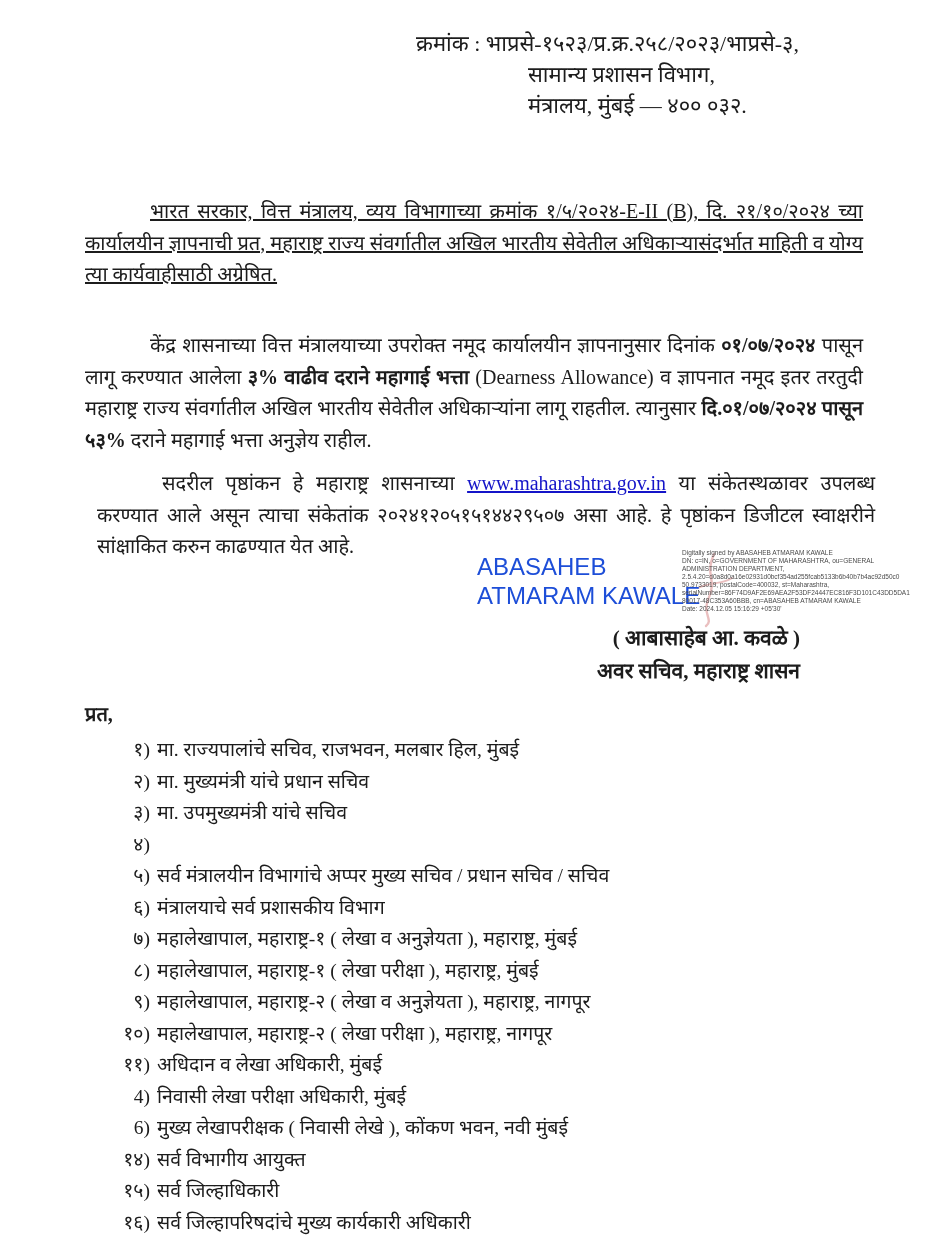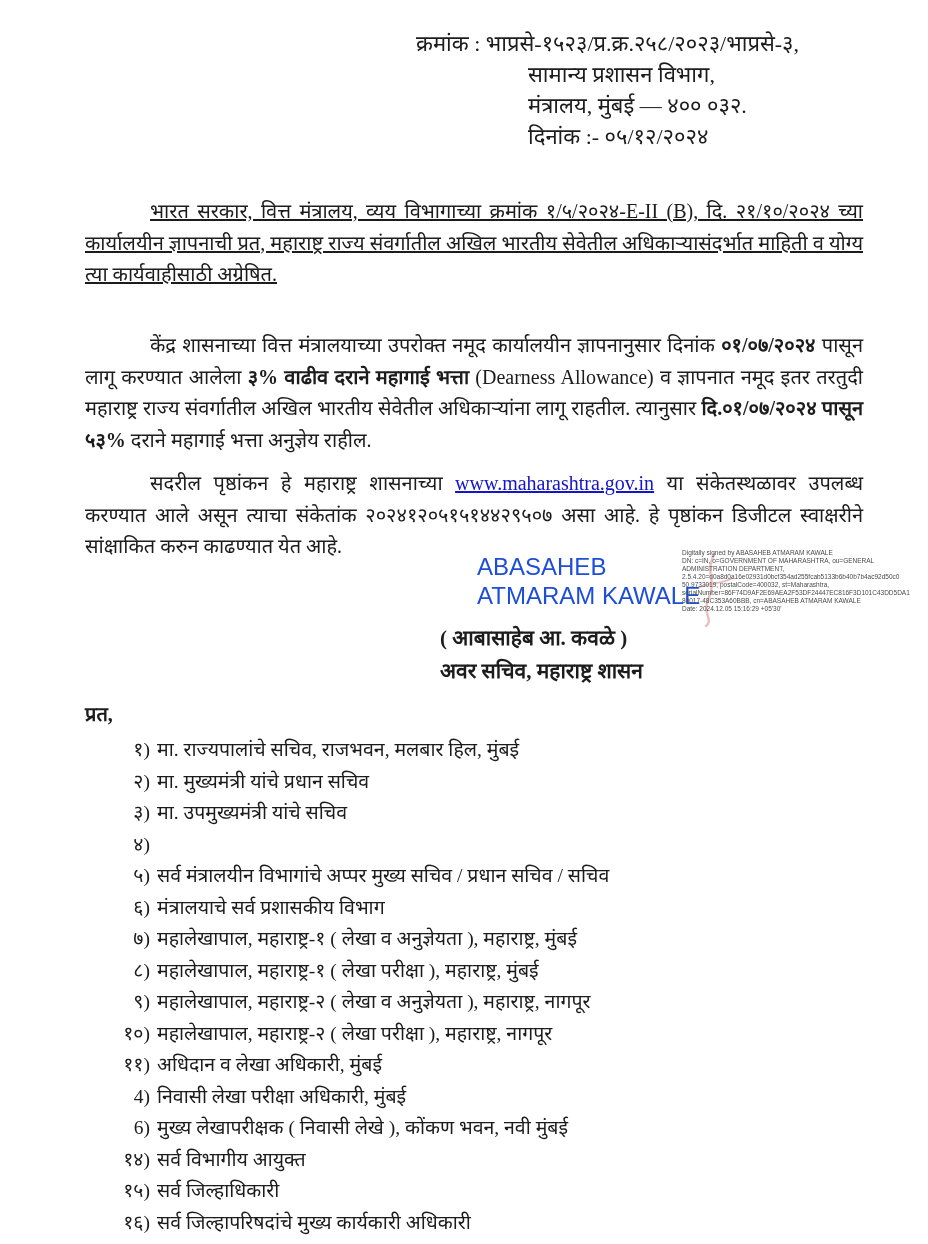--- a/index.html
+++ b/index.html
@@ -34,21 +34,21 @@
     position: absolute;
     left: 85px;
     width: 778px;
     font-size: 20px;
     line-height: 31.5px;
     text-align: justify;
     text-indent: 65px;
   }
   #para1 { top: 176px; text-decoration: underline; }
   #para2 { top: 284px; margin-top: 46px; }
-  #para3 { top: 448px; }
+  #para3 { top: 448px; margin-left: 12px; }
   .bold { font-weight: bold; }
   a.doc-link {
     text-decoration: underline;
     cursor: pointer;
   }
 
   
   .sig-name-latin {
     position: absolute;
     left: 477px;
@@ -80,21 +80,21 @@
     width: 70px;
     height: 80px;
     opacity: 0.55;
     pointer-events: none;
   }
   .sig-marathi {
     position: absolute;
     left: 440px;
     top: 622px;
     width: 360px;
-    text-align: left;
+    text-align: right;
     font-size: 21px;
     line-height: 33px;
     font-weight: bold;
   }
 
   
   .copy-heading {
     position: absolute;
     left: 85px;
     top: 700px;
@@ -123,21 +123,20 @@
 </style>
 </head>
 <body>
 
 <div id="page" style="color: rgb(28, 28, 28);">
 
   <div class="header-block">
     <span class="header-line">क्रमांक :  भाप्रसे-१५२३/प्र.क्र.२५८/२०२३/भाप्रसे-३,</span>
     <span class="header-line indented">सामान्य प्रशासन विभाग,</span>
     <span class="header-line indented">मंत्रालय, मुंबई — ४०० ०३२.</span>
-    <span class="header-line indented">दिनांक :- ०५/१२/२०२४</span>
   </div>
 
   <p class="para" id="para1">भारत सरकार, वित्त मंत्रालय, व्यय विभागाच्या क्रमांक १/५/२०२४-E-II (B), दि. २१/१०/२०२४ च्या कार्यालयीन ज्ञापनाची प्रत, महाराष्ट्र राज्य संवर्गातील अखिल भारतीय सेवेतील अधिकाऱ्यासंदर्भात माहिती व योग्य त्या कार्यवाहीसाठी अग्रेषित.</p>
 
   <p class="para" id="para2"><span>केंद्र शासनाच्या वित्त मंत्रालयाच्या उपरोक्त नमूद कार्यालयीन ज्ञापनानुसार दिनांक </span><span class="bold">०१/०७/२०२४</span><span> पासून लागू करण्यात आलेला </span><span class="bold">३% वाढीव दराने महागाई भत्ता</span><span> (Dearness Allowance) व ज्ञापनात नमूद इतर तरतुदी महाराष्ट्र राज्य संवर्गातील अखिल भारतीय सेवेतील अधिकाऱ्यांना लागू राहतील. त्यानुसार </span><span class="bold">दि.०१/०७/२०२४ पासून ५३%</span><span> दराने महागाई भत्ता अनुज्ञेय राहील.</span></p>
 
   <p class="para" id="para3"><span>सदरील पृष्ठांकन हे महाराष्ट्र शासनाच्या </span><a class="doc-link" id="site-link" style="color: rgb(20, 20, 200);">www.maharashtra.gov.in</a><span> या संकेतस्थळावर उपलब्ध करण्यात आले असून त्याचा संकेतांक २०२४१२०५१५१४४२९५०७ असा आहे.  हे पृष्ठांकन डिजीटल स्वाक्षरीने सांक्षाकित करुन काढण्यात येत आहे.</span></p>
 
   <svg class="ink-mark" viewBox="0 0 70 80">
     <path id="ink1" d="M30 6 C 20 28, 34 30, 24 52 C 18 66, 30 72, 22 78" fill="none" stroke-width="2.4" stroke-linecap="round" stroke="#d98c8c"></path>

